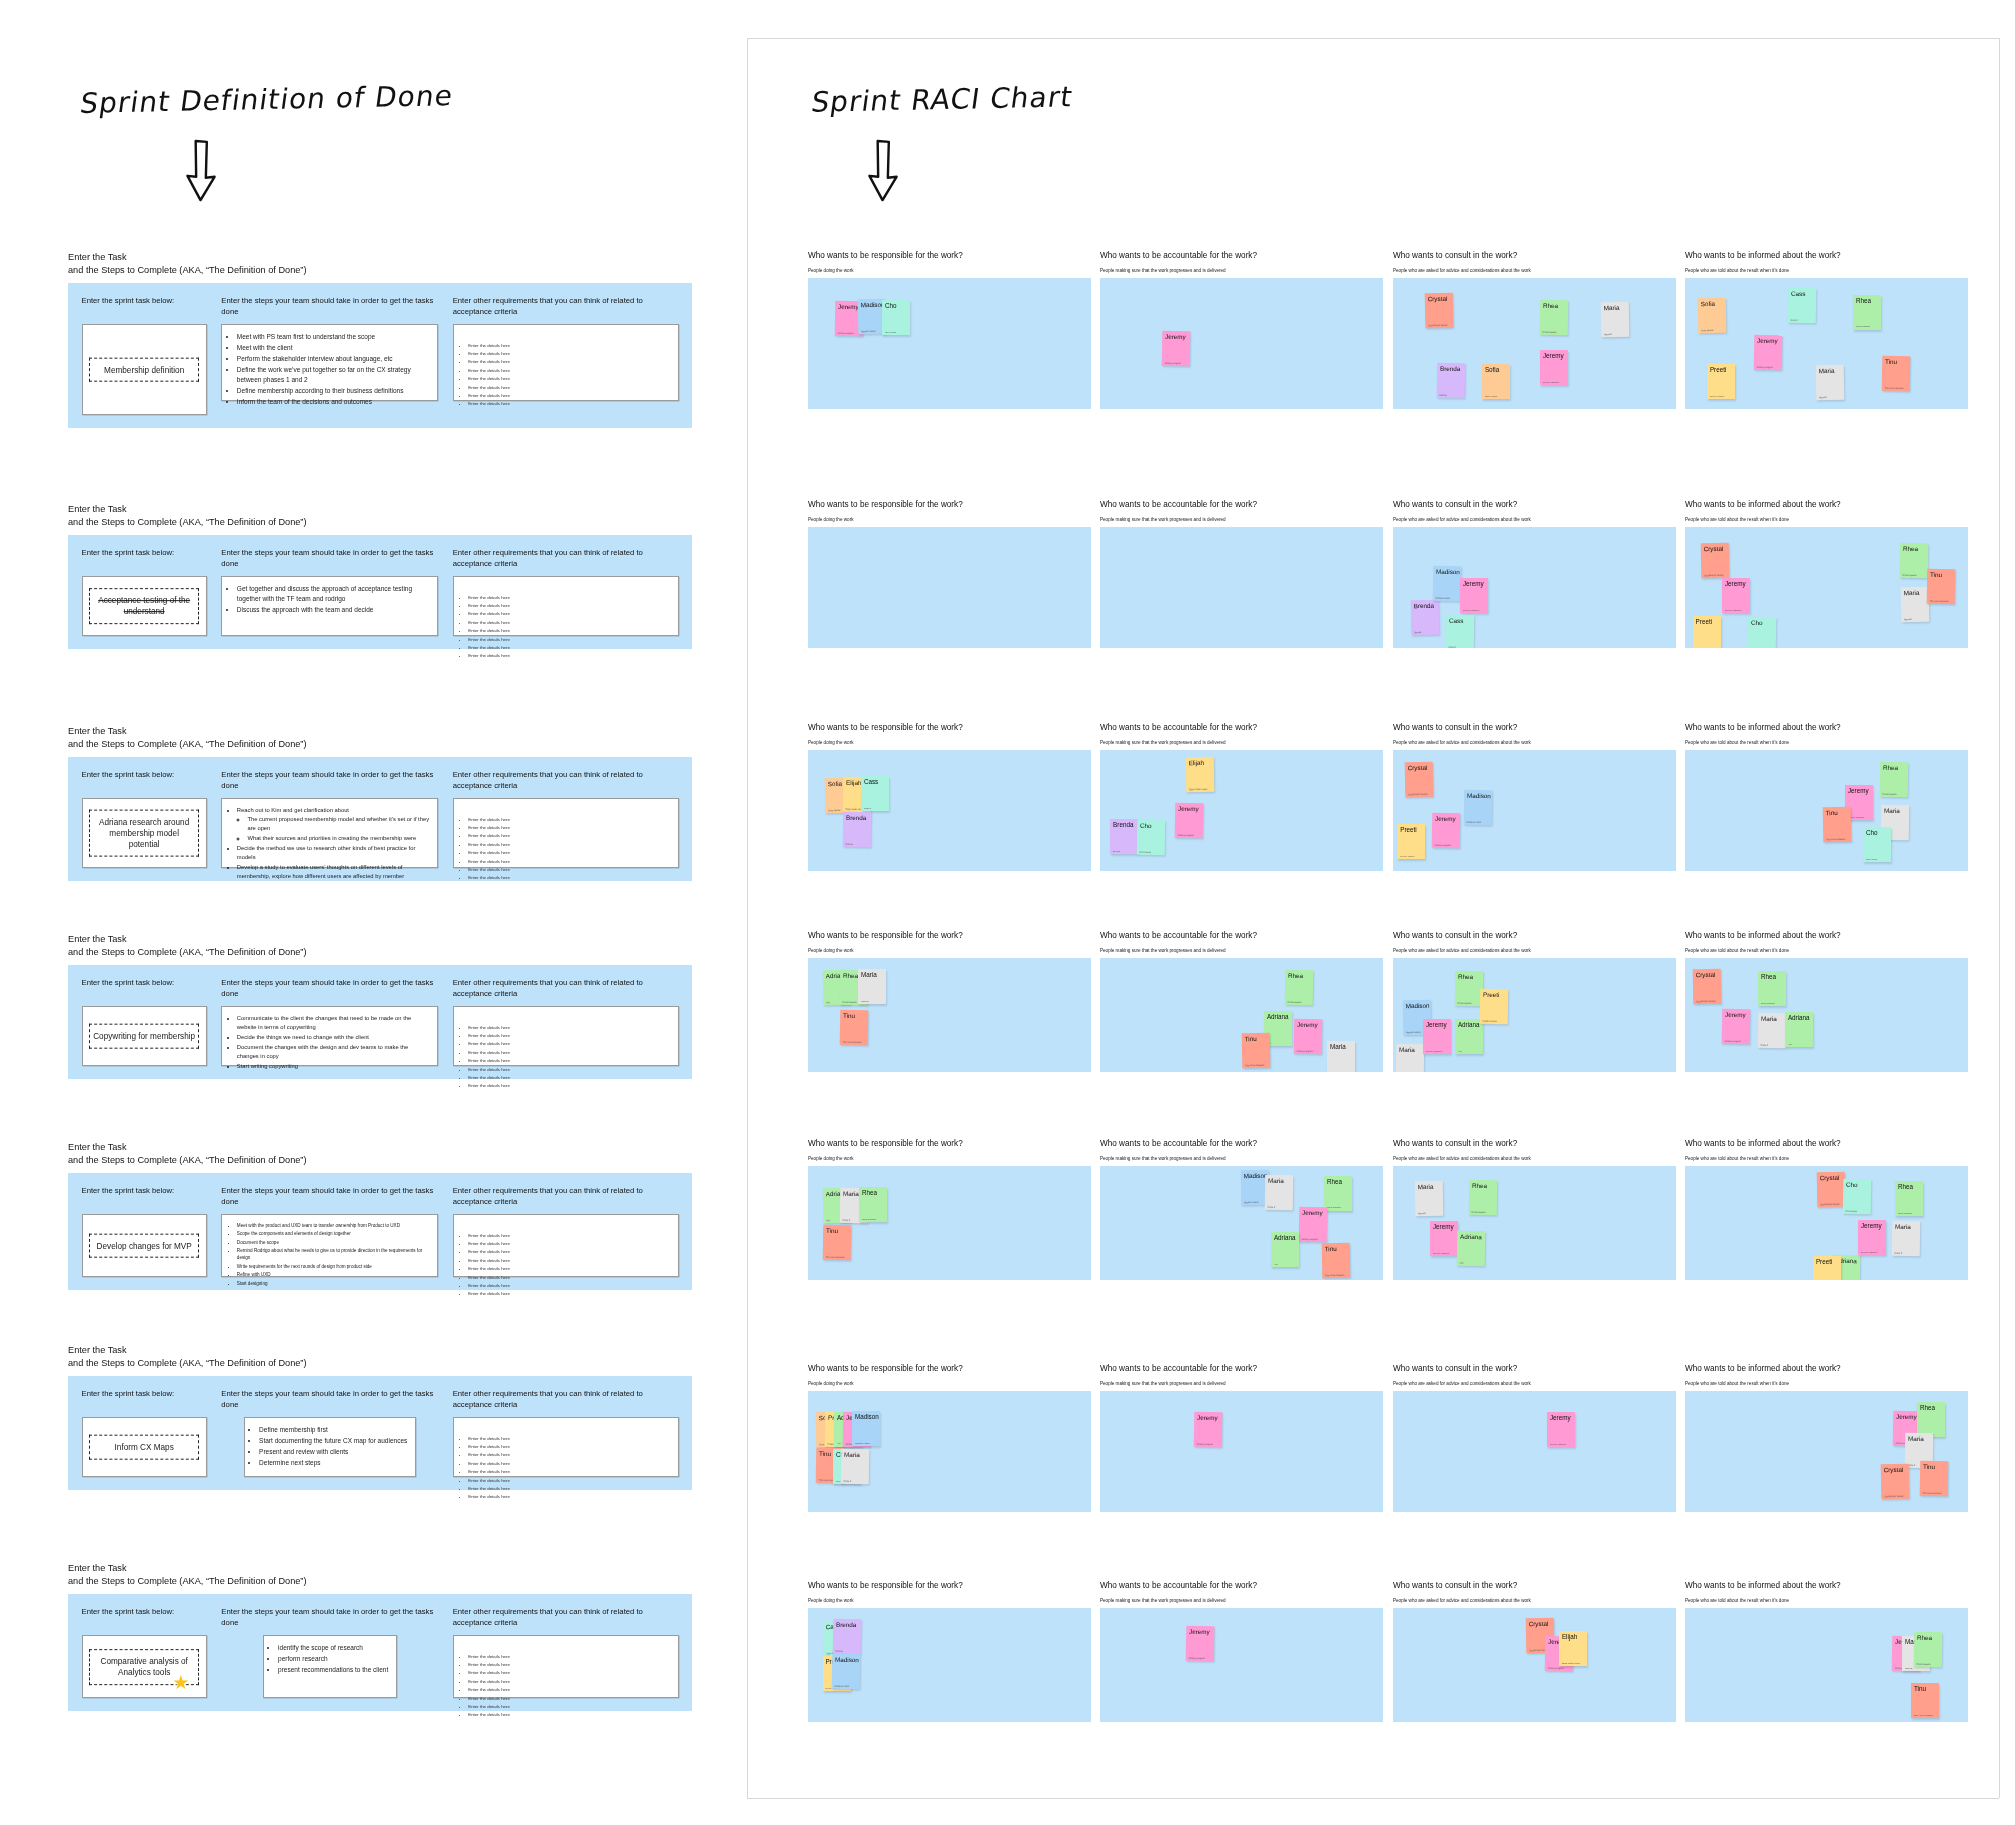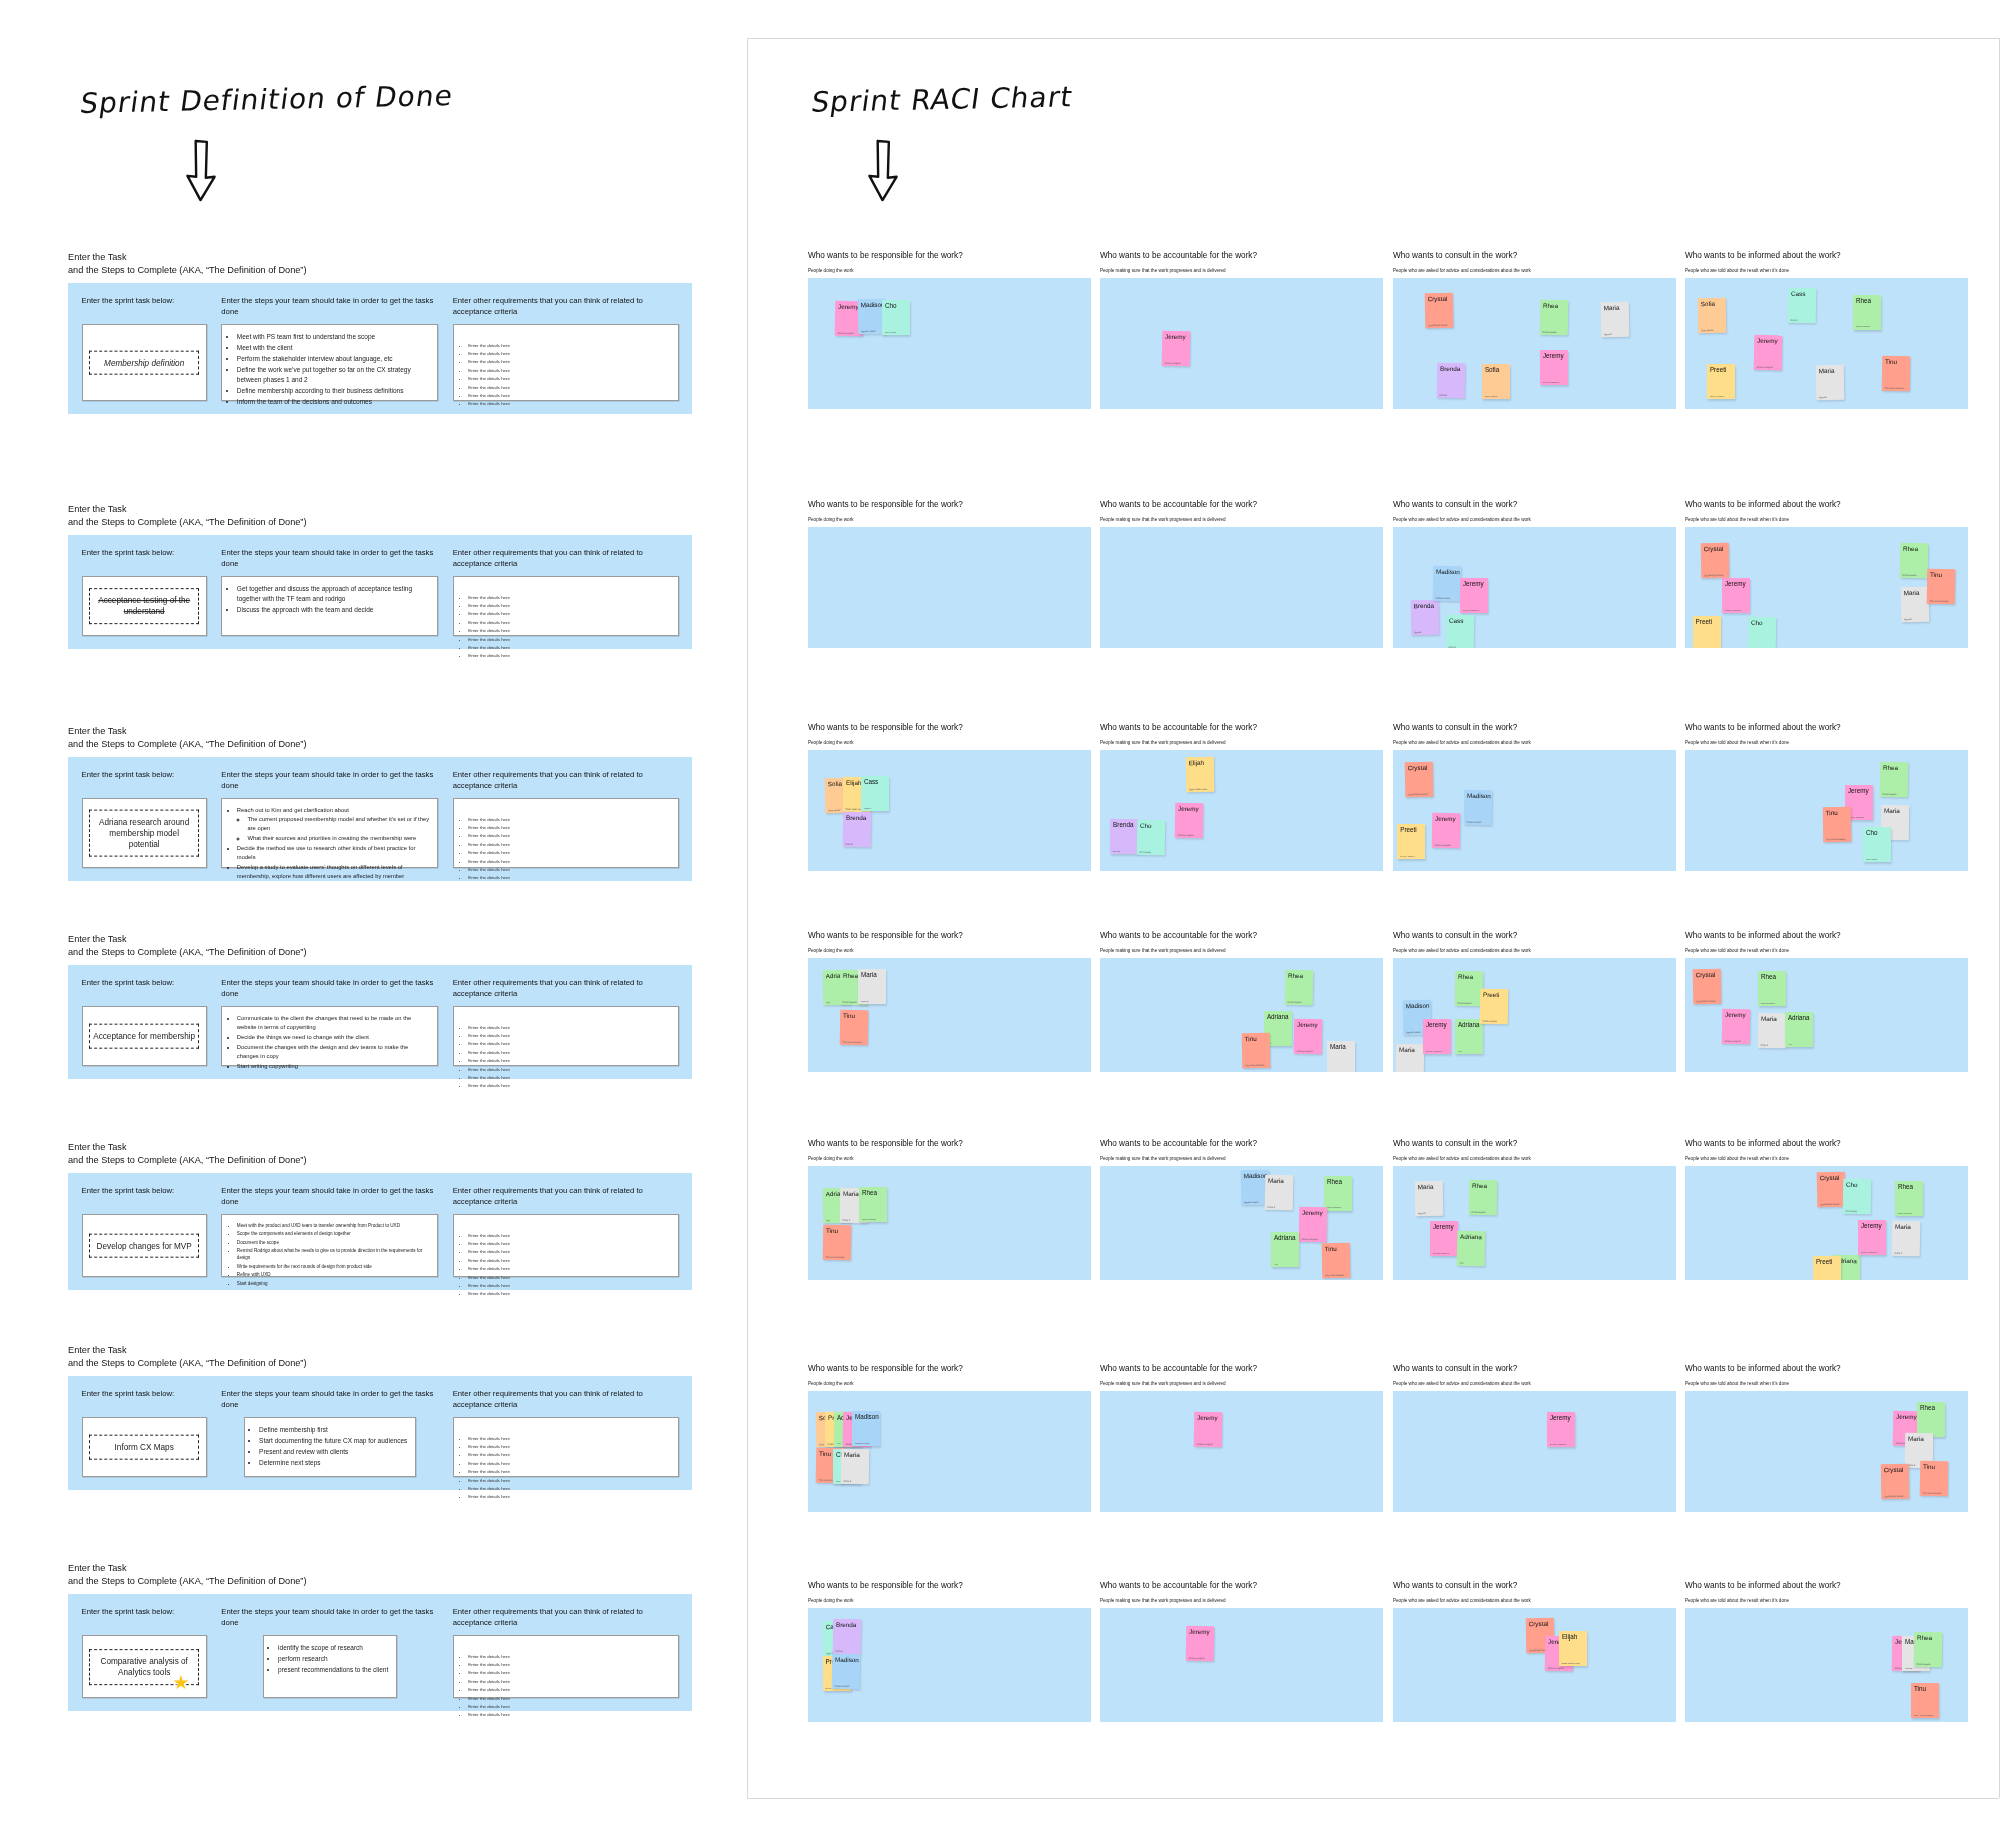--- a/index.html
+++ b/index.html
@@ -151,21 +151,21 @@
 
   <div id="dod-root">
       <div class="dod-card" style="top: 251px;">
         <div class="dod-caption">
           <div>Enter the Task</div>
           <div>and the Steps to Complete (AKA, “The Definition of Done”)</div>
         </div>
         <div class="dod-panel">
           <div class="dod-col c1">
             <div class="dod-colhead">Enter the sprint task below:</div>
-            <div class="dod-box h-a" style="height: 77px; font-style: italic;">
+            <div class="dod-box h-a" style="height: 91px;">
               <div class="task-tag">Membership definition</div>
             </div>
           </div>
           <div class="dod-col c2">
             <div class="dod-colhead">Enter the steps your team should take in order to get the tasks done</div>
             <div class="dod-box" style="height: 77px;">
               <ul class="steps ">
                 <li>Meet with PS team first to understand the scope</li>
                 <li>Meet with the client</li>
                 <li>Perform the stakeholder interview about language, etc</li>
@@ -274,21 +274,21 @@
       </div>
       <div class="dod-card" style="top: 933px;">
         <div class="dod-caption">
           <div>Enter the Task</div>
           <div>and the Steps to Complete (AKA, “The Definition of Done”)</div>
         </div>
         <div class="dod-panel">
           <div class="dod-col c1">
             <div class="dod-colhead">Enter the sprint task below:</div>
             <div class="dod-box h-a" style="height: 60px;">
-              <div class="task-tag">Acceptance for membership</div>
+              <div class="task-tag">Copywriting for membership</div>
             </div>
           </div>
           <div class="dod-col c2">
             <div class="dod-colhead">Enter the steps your team should take in order to get the tasks done</div>
             <div class="dod-box" style="height: 60px;">
               <ul class="steps mid">
                 <li>Communicate to the client the changes that need to be made on the website in terms of copywriting</li>
                 <li>Decide the things we need to change with the client</li>
                 <li>Document the changes with the design and dev teams to make the changes in copy</li>
                 <li>Start writing copywriting</li>

